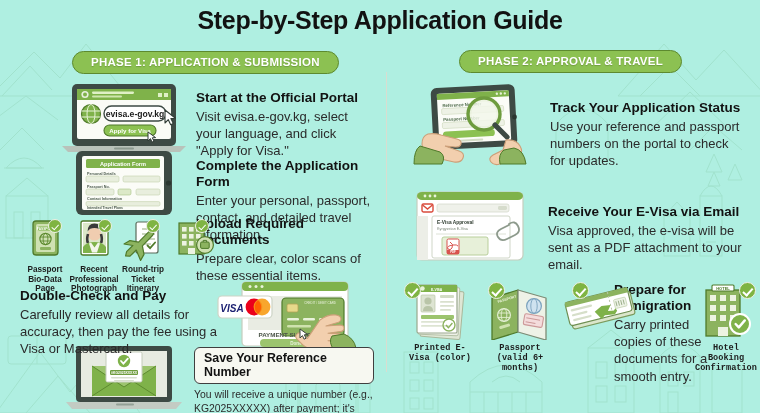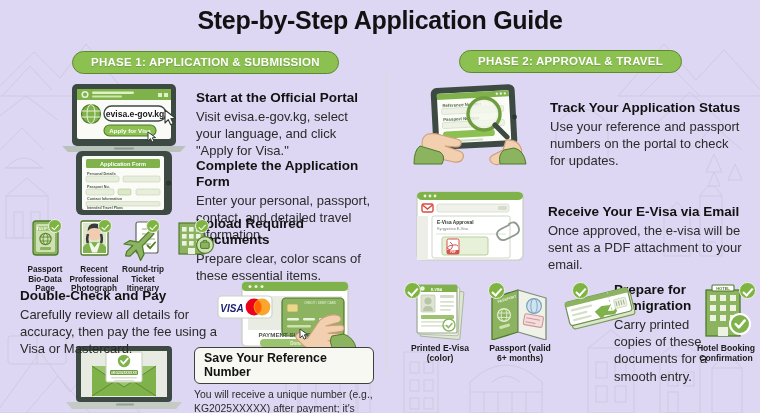--- a/index.html
+++ b/index.html
@@ -3,21 +3,21 @@
 <meta charset="utf-8">
 <style>
   html,body{margin:0;padding:0;}
   body{
     width:760px;height:413px;overflow:hidden;
     font-family:"Liberation Sans", sans-serif;
     background:#f2f4ec;
     color:#1c1c1c;
     position:relative;
   }
-  .canvas{position:relative;width:760px;height:413px;overflow:hidden;background:#c4b5fd;}
+  .canvas{position:relative;width:760px;height:413px;overflow:hidden;background:#5eead4;}
 
   
   .wm{position:absolute;inset:0;pointer-events:none;z-index:0;opacity:.55;}
   .wm svg{display:block;width:760px;height:413px;}
 
   
   .title{
     position:absolute;top:6px;left:0;width:760px;text-align:center;
     font-size:25px;font-weight:bold;letter-spacing:-.3px;color:#121212;z-index:5;
   }
@@ -47,21 +47,21 @@
     display:inline-block;border:1.4px solid #3f3f3f;border-radius:6px;
     background:#f7f8f1;padding:3px 9px 4px;font-size:12.4px;font-weight:bold;color:#121212;
   }
   .callout p{margin:4px 0 0;font-size:10.4px;line-height:1.34;color:#2b2b2b;}
 
   
   .doc-row{position:absolute;display:flex;z-index:6;}
   .doc{display:flex;flex-direction:column;align-items:center;}
   .doc .art{position:relative;width:46px;height:44px;}
   .doc .cap{margin-top:3px;text-align:center;font-size:8.2px;font-weight:bold;line-height:1.18;color:#1c1c1c;}
-  .doc2 .cap{font-size:8.6px;}
+  .doc2 .cap{font-size:8.6px;font-family:Liberation Mono, monospace;}
 
   .tick{
     position:absolute;right:-3px;top:-4px;width:14px;height:14px;border-radius:50%;
     background:#7fb442;border:1.5px solid #eef1e6;box-sizing:border-box;
   }
   .tick:after{
     content:"";position:absolute;left:3.6px;top:2.6px;width:3.4px;height:6.4px;
     border:solid #fff;border-width:0 1.7px 1.7px 0;transform:rotate(42deg);
   }
   .tick.big{width:17px;height:17px;right:-4px;top:-5px;}
@@ -428,21 +428,21 @@
       <path d="M36 52 q4 2 2 6 q-2 3 -4 1 q-2 -3 5 -4 q4 -.6 5 1" fill="none" stroke="#d9534f" stroke-width="1"></path>
       <rect x="33" y="60" width="12" height="4" fill="#d9534f"></rect>
       <text x="39" y="63.2" font-size="2.8" font-weight="bold" fill="#ffffff" text-anchor="middle" class="tinytext">PDF</text>
 
       <path d="M95 34 q6 -4 9 2 q3 6 -3 9 l-8 4 q-6 3 -9 -2 q-3 -5 3 -8 l8 -4" fill="none" stroke="#8d9a8c" stroke-width="1.8" stroke-linecap="round"></path>
     </svg>
   </div>
 
   <div class="step" style="left:548px;top:204px;width:196px;">
     <h3>Receive Your E-Visa via Email</h3>
-    <p>Once approved, the e-visa will be sent as a PDF attachment to your email.</p>
+    <p>Visa approved, the e-visa will be sent as a PDF attachment to your email.</p>
   </div>
 
   <div class="step" style="left:614px;top:282px;width:104px;">
     <h3>Prepare for Immigration</h3>
     <p>Carry printed copies of these documents for a smooth entry.</p>
   </div>
 
   <div class="doc-row doc2" style="left:404px;top:282px;gap:8px;">
 
     <div class="doc" style="width:72px;">

